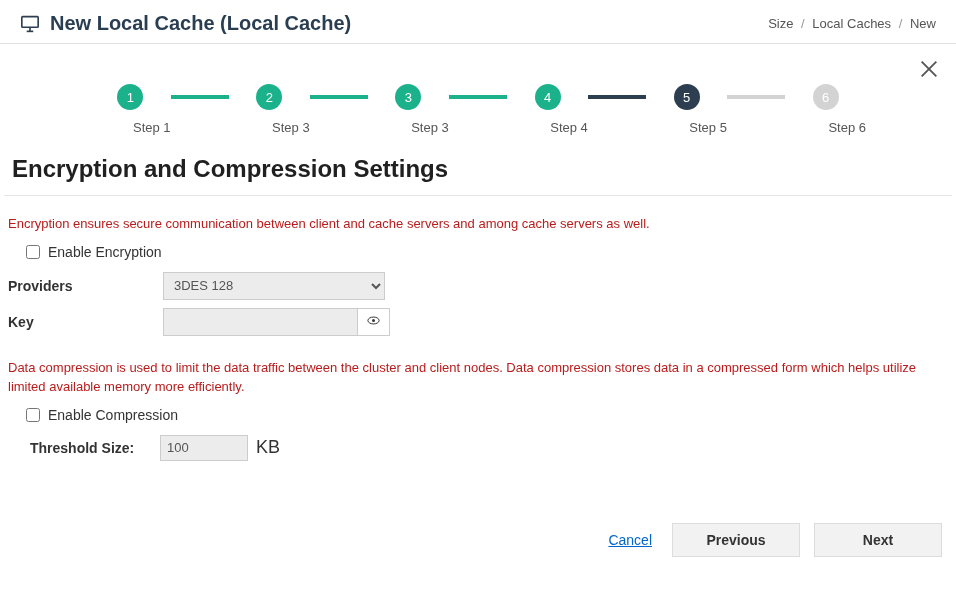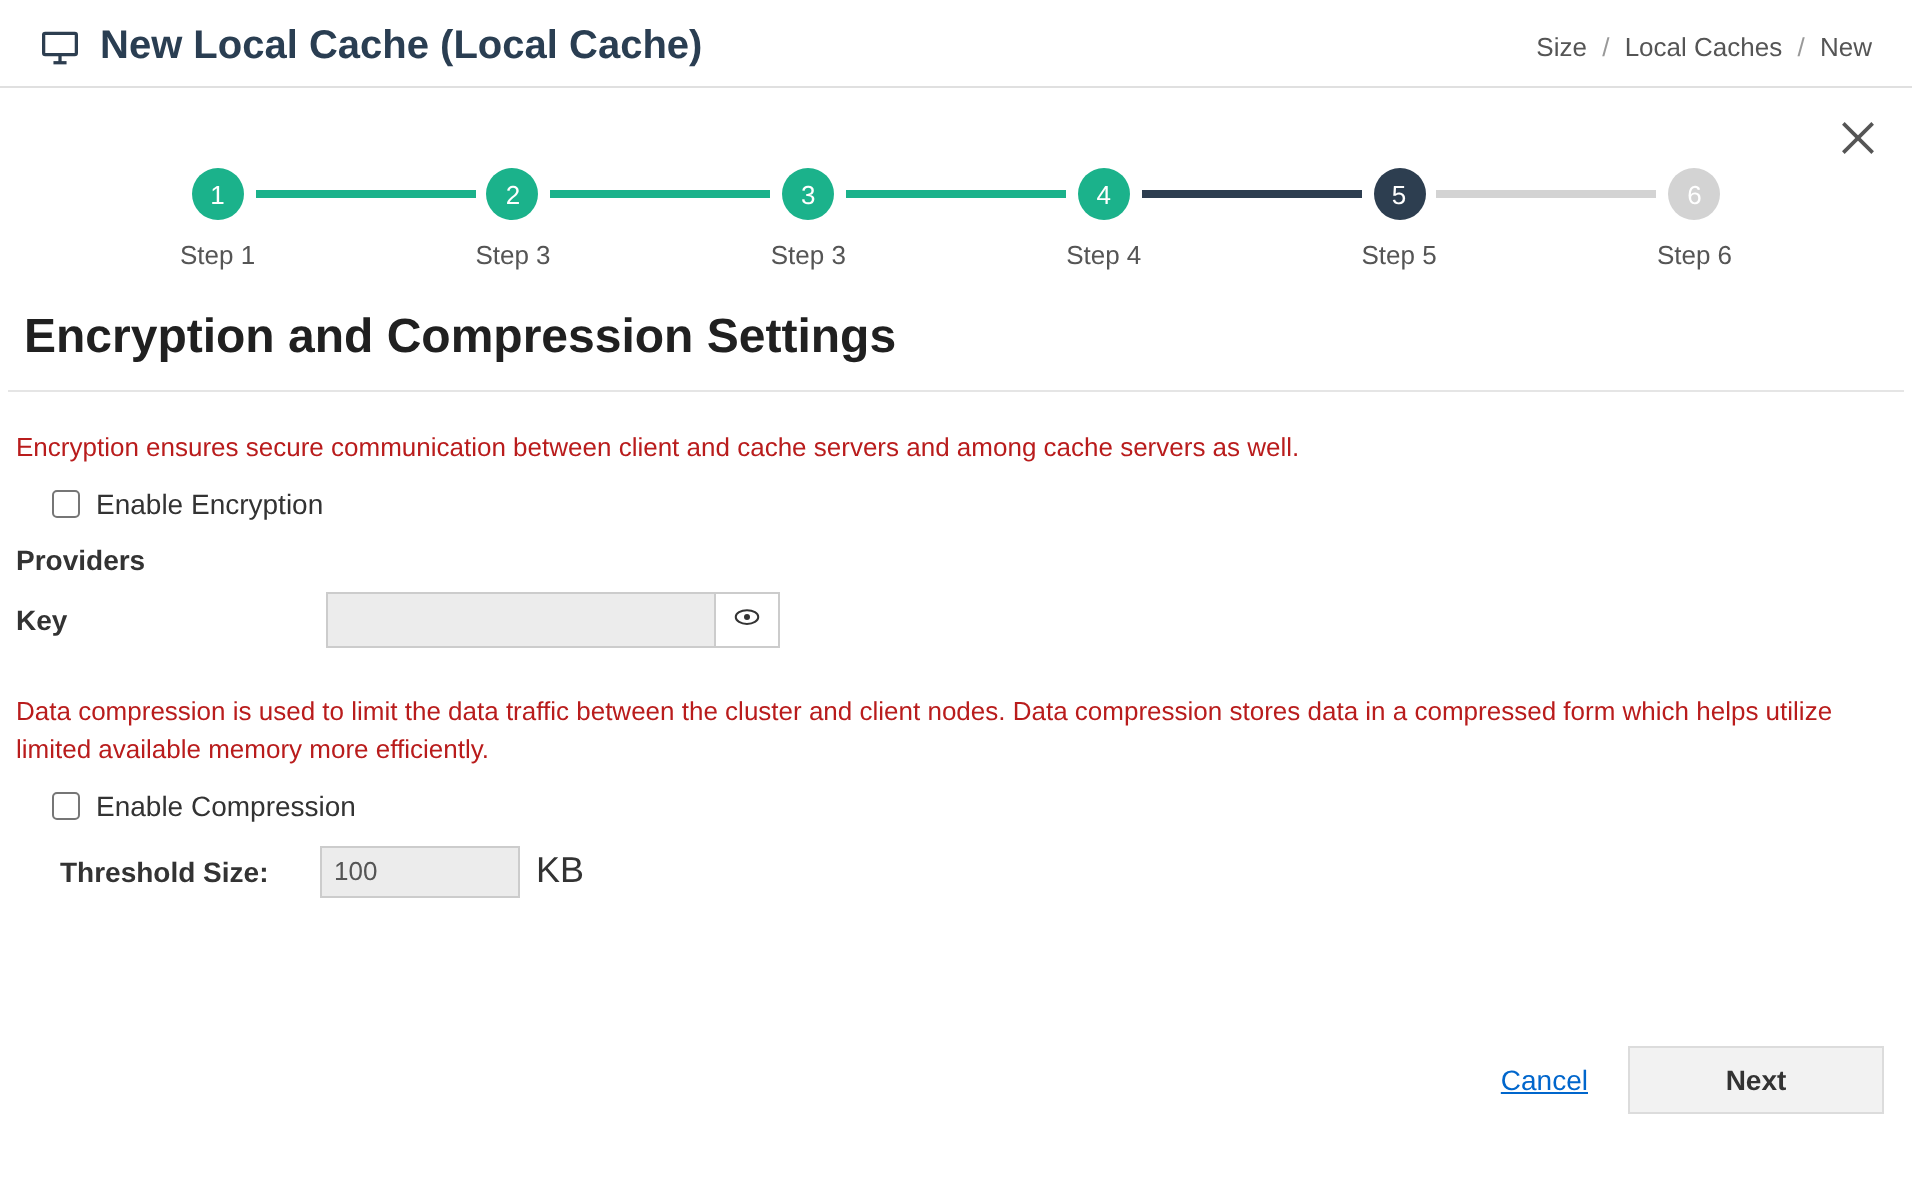--- a/index.html
+++ b/index.html
@@ -89,20 +89,21 @@
       font-size: 13px;
       font-weight: 500;
     }
     .step-circle.green { background: #1bb28b; }
     .step-circle.dark { background: #2d3e50; }
     .step-circle.grey { background: #d3d3d3; color: #fff; }
     .step-label {
       margin-top: 10px;
       font-size: 13px;
       color: #555;
+      margin-left: 43px;
     }
     .section-title {
       font-size: 24px;
       font-weight: 600;
       color: #202020;
       padding: 10px 8px 12px 8px;
       border-bottom: 1px solid #e5e5e5;
       margin: 0 4px;
     }
     .content {
@@ -166,21 +167,21 @@
       height: 28px;
       border: 1px solid #ccc;
       border-left: none;
       background: #fff;
       display: flex;
       align-items: center;
       justify-content: center;
       cursor: pointer;
     }
     input.threshold-input {
-      width: 100px;
+      width: 88px;
       height: 26px;
       border: 1px solid #ccc;
       background: #ececec;
       padding: 0 6px;
       font-size: 13px;
       color: #555;
     }
     .unit {
       margin-left: 8px;
       font-size: 18px;
@@ -279,20 +280,23 @@
 <div class="content">
   <p class="desc">Encryption ensures secure communication between client and cache servers and among cache servers as well.</p>
 
   <label class="checkbox-row">
     <input type="checkbox" style="">
     <span>Enable Encryption</span>
   </label>
 
   <div class="form-row">
     <div class="form-label">Providers</div>
+    <select class="form-input">
+      <option>3DES 128</option>
+    </select>
   </div>
 
   <div class="form-row">
     <div class="form-label">Key</div>
     <div class="key-wrap">
       <input type="password" class="key-input" value="" style="">
       <button class="eye-btn">
         <span>
           <svg viewBox="0 0 24 24" width="15" height="15">
               <ellipse cx="12" cy="12" rx="9" ry="5.5" fill="none" stroke="#333" stroke-width="1.6"></ellipse>
@@ -312,14 +316,15 @@
 
   <div class="form-row" style="margin-left:22px;">
     <div class="form-label thresh" style="width:130px;">Threshold Size:</div>
     <input type="text" class="threshold-input" value="100" style="">
     <span class="unit">KB</span>
   </div>
 </div>
 
 <div class="footer">
   <a class="cancel-link">Cancel</a>
+  <button class="nav-btn">Previous</button>
   <button class="nav-btn">Next</button>
 </div>
 
 </body></html>

